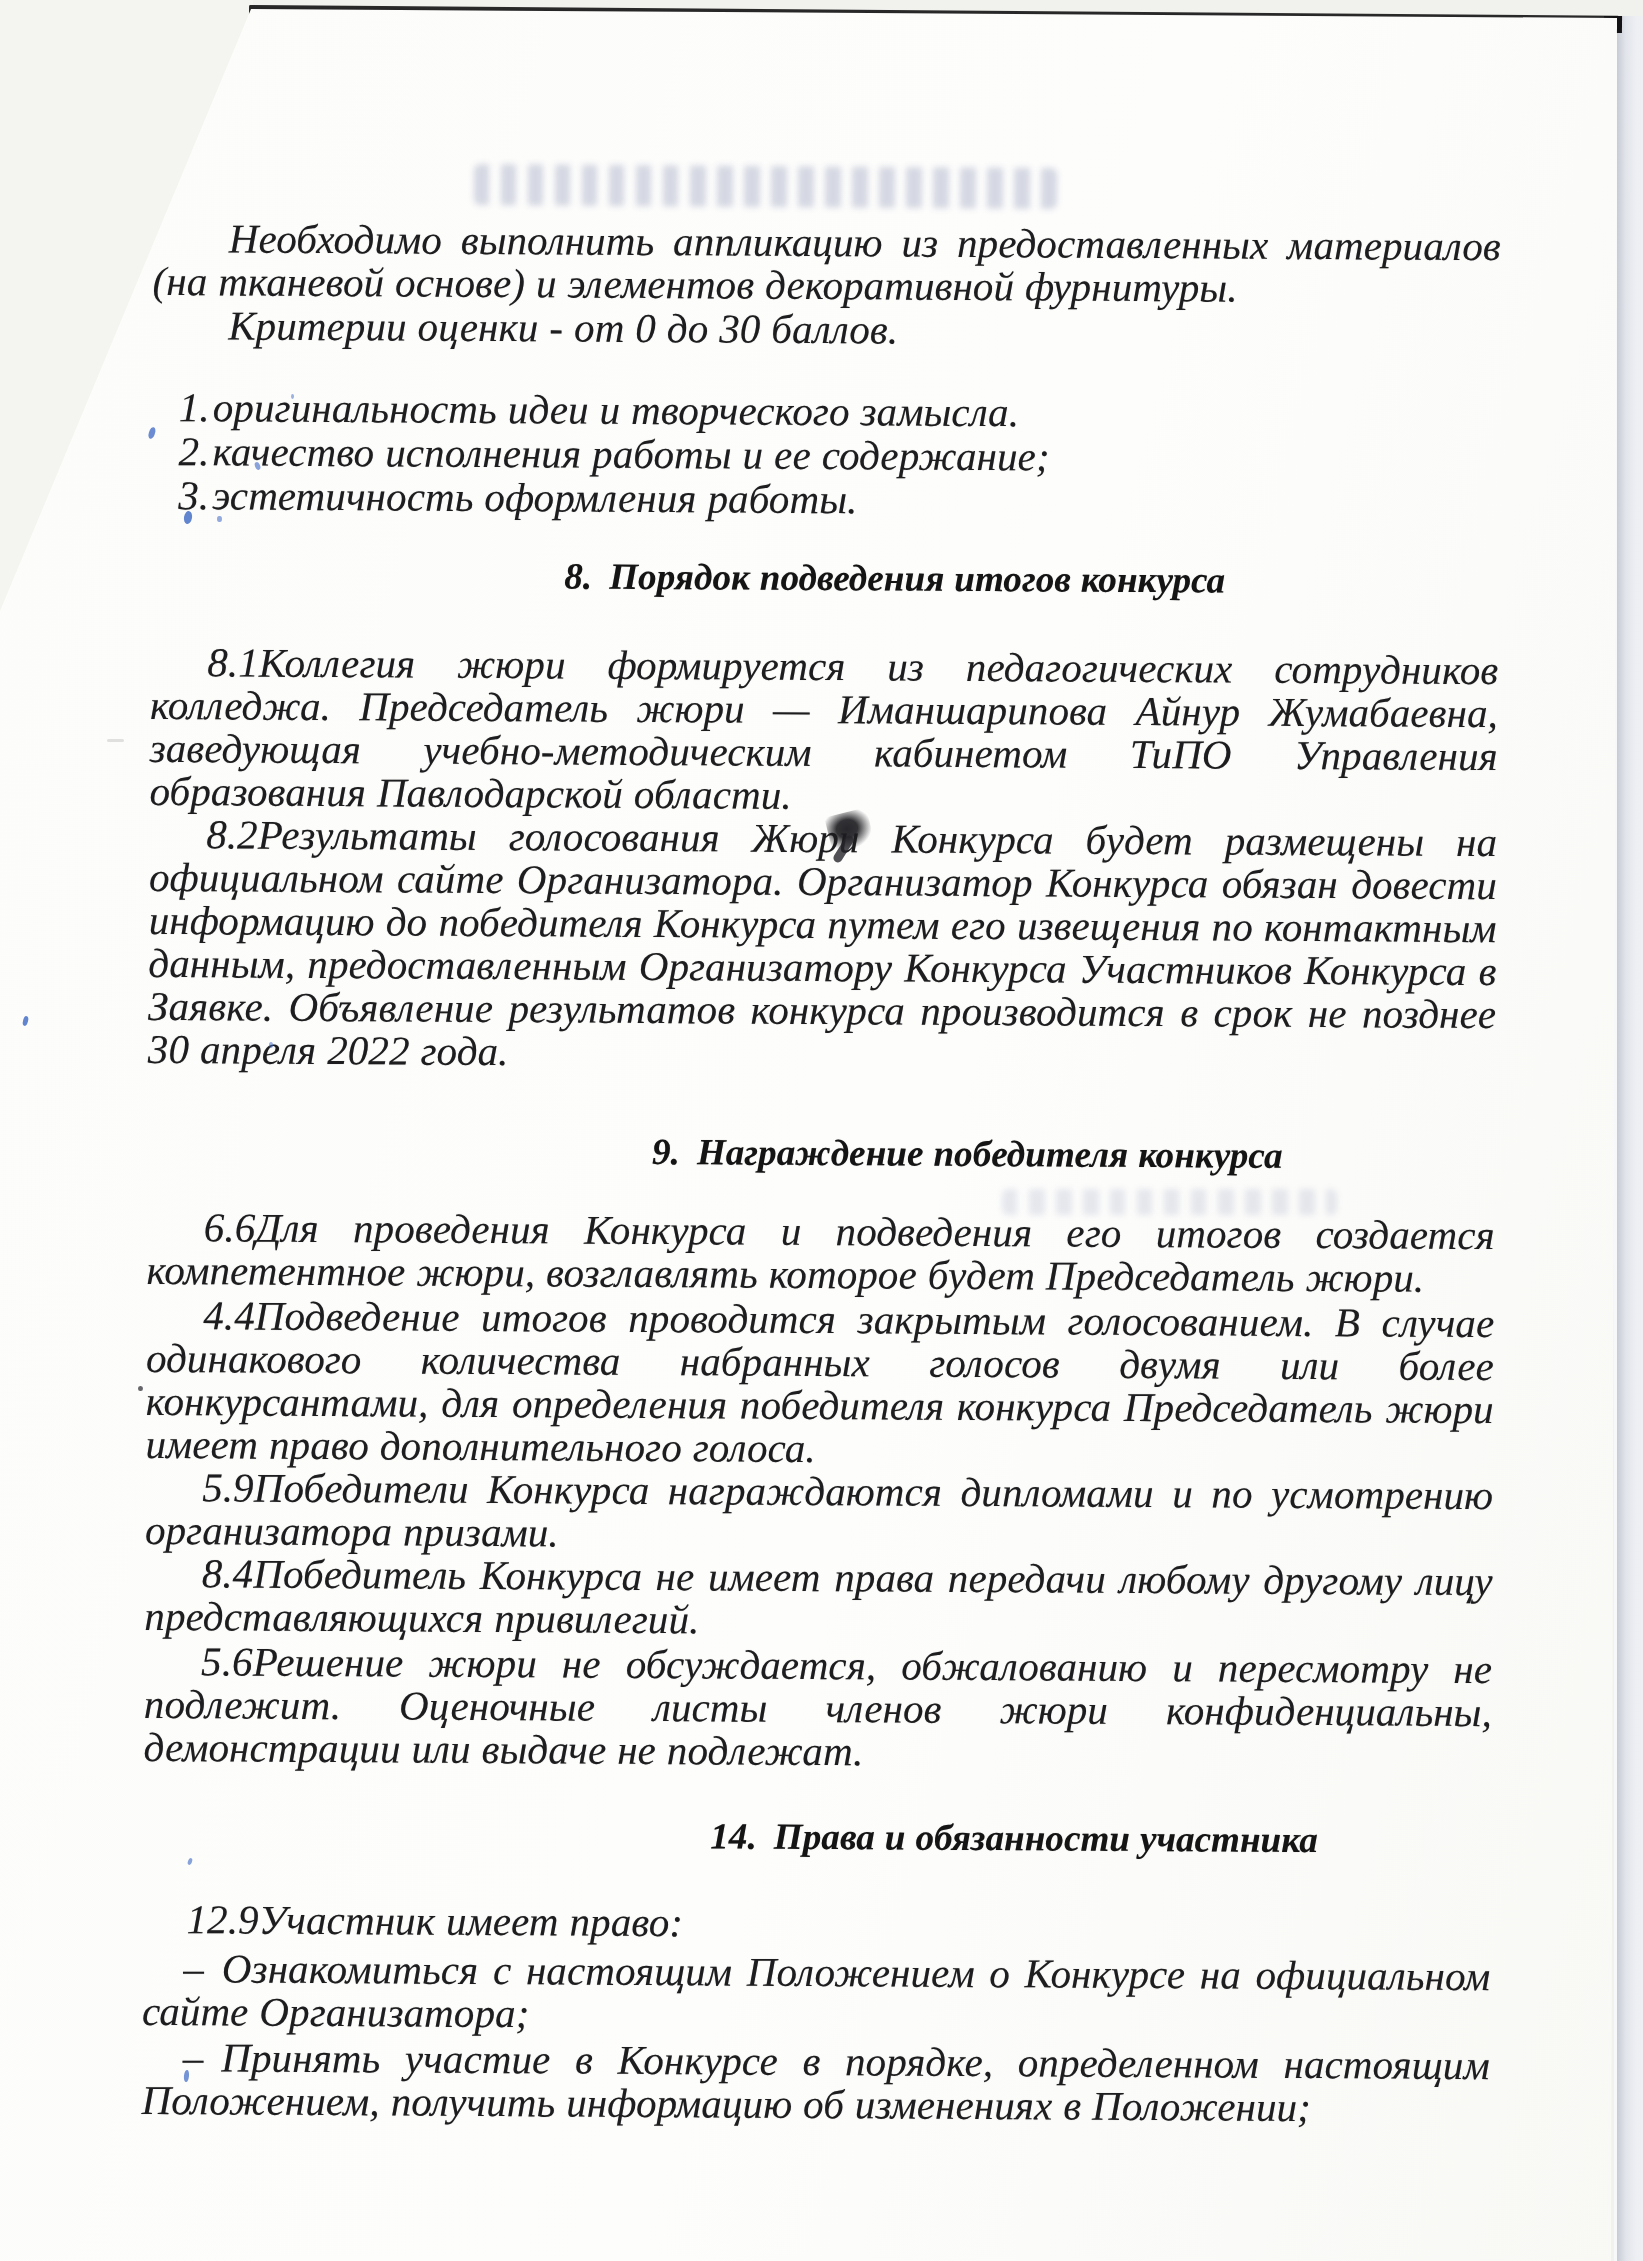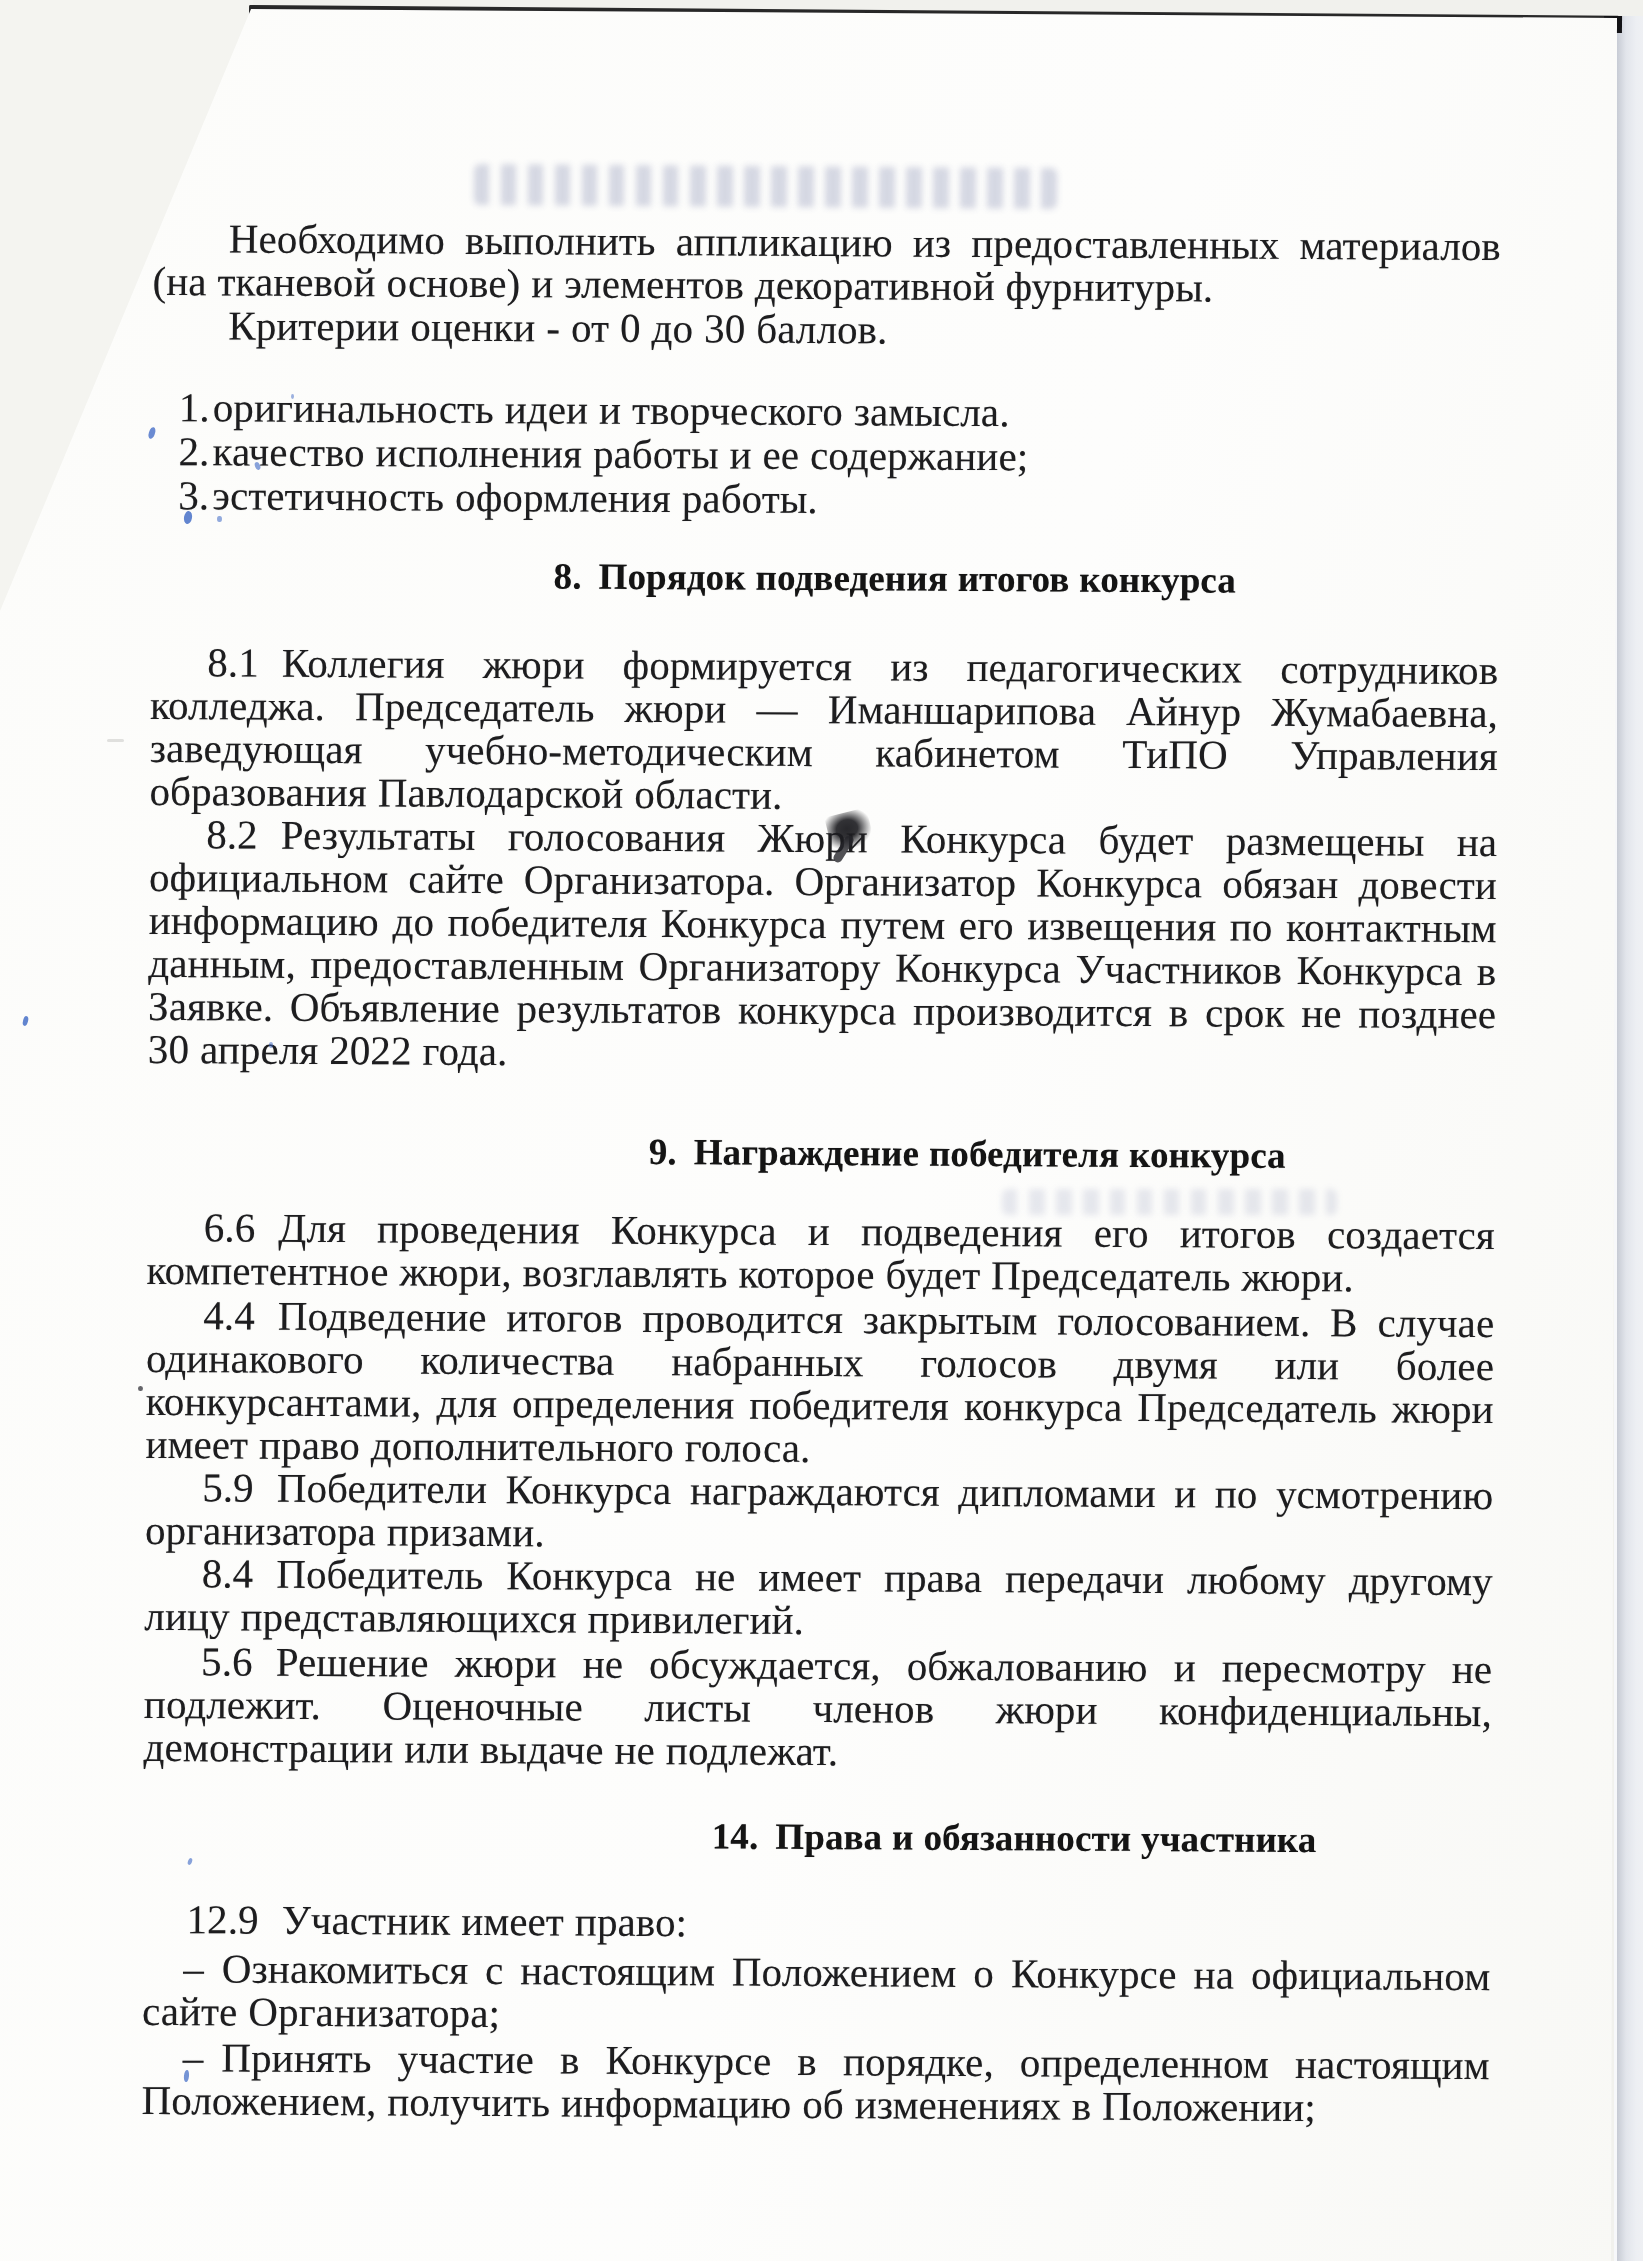--- a/index.html
+++ b/index.html
@@ -2,21 +2,21 @@
 <html style="font-size:10.3px"><head>
 <meta charset="utf-8">
 <style>
   html, body {
     margin: 0; padding: 0;
     width: 1644px; height: 2261px;
     background: #f1f1ed;
     overflow: hidden;
     font-family: "Liberation Serif", "DejaVu Serif", serif;
   }
-  .scan-root { position: absolute; inset: 0; width: 1644px; height: 2261px; }
+  .scan-root { position: absolute; inset: 0; width: 1644px; height: 2261px; font-style: italic; }
 
   
   .under-corner {
     position: absolute; inset: 0;
     background: linear-gradient(115deg, #f4f4f0 20%, #e9e9e4 75%, #e2e2dd 100%);
     clip-path: polygon(0px 0px, 253px 0px, 253px 10.3px, 0px 612px);
   }
 
   
   .right-strip {
@@ -54,21 +54,21 @@
   }
   .block { position: absolute; left: 153px; width: 1348px; }
   .para, .clause, .dash-item {
     margin: 0; font-size: 41px; line-height: 43px;
     text-align: justify; hyphens: none;
   }
   .para   { text-indent: 76px; }
   .clause { text-indent: 57px; }
   .indent-small { text-indent: 44px; }
   .dash-item { text-indent: 41px; }
-  .pnum  { margin-right: 23px; }
+  .pnum  { }
   .dash-marker { margin-right: 18px; }
 
   .num-list { font-size: 41px; line-height: 44px; margin-left: 27px; }
   .num-list .li { white-space: nowrap; }
   .li-num { display: inline-block; min-width: 34px; }
 
   .heading {
     margin: 0; font-size: 37px; line-height: 43px; font-weight: bold;
     color: #141414; text-align: center; white-space: nowrap;
   }

